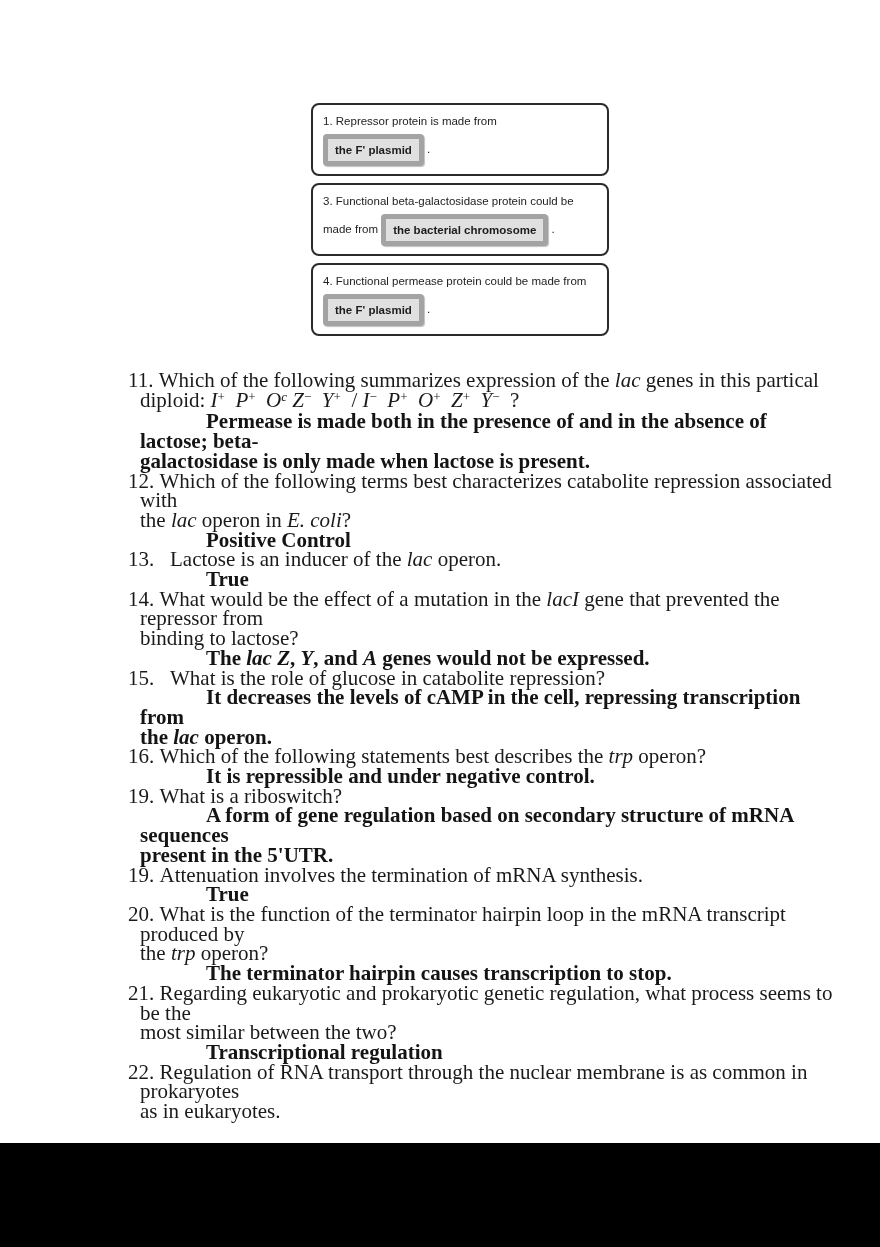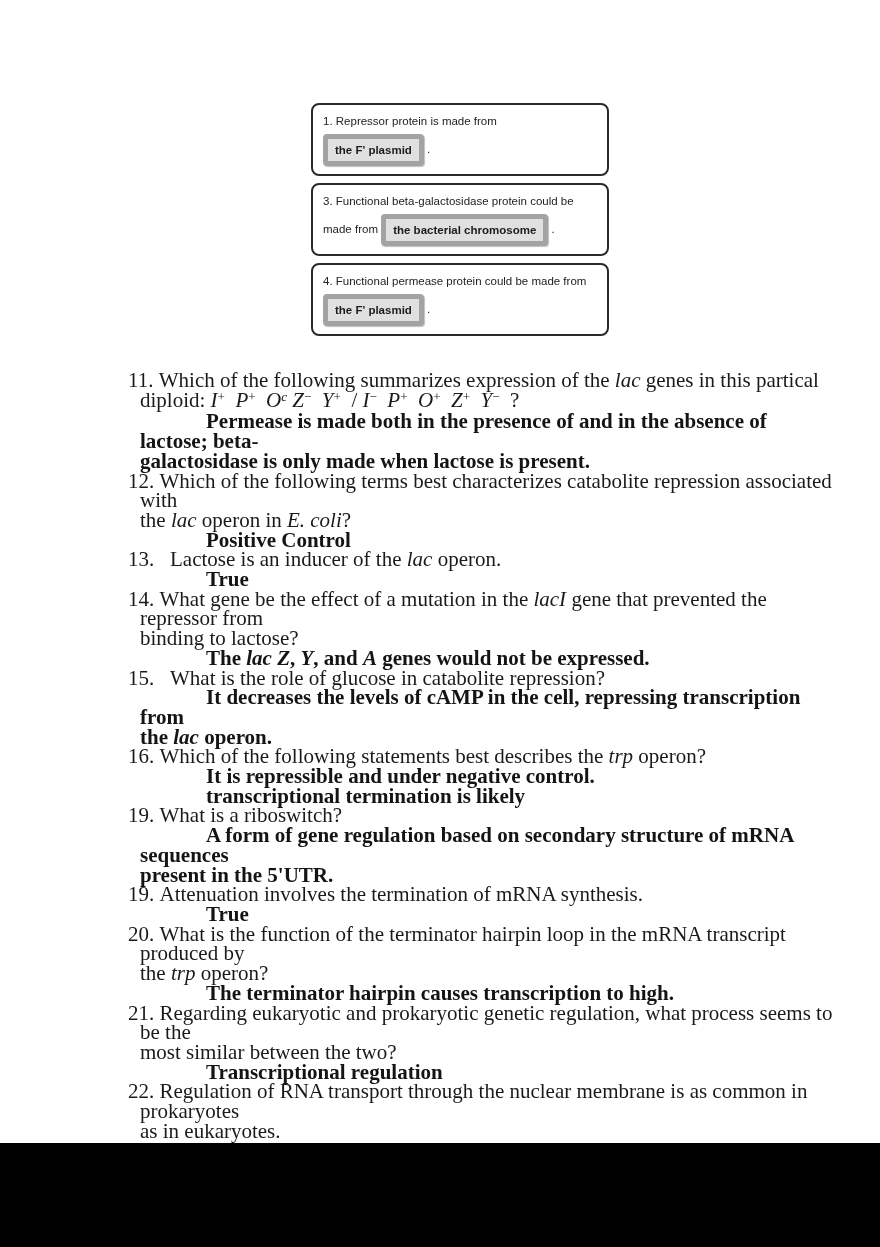--- a/index.html
+++ b/index.html
@@ -55,45 +55,44 @@
       </div>
       <div>
         <p class="q-text"><span>12.</span>&nbsp;<span>Which of the following terms best characterizes catabolite repression associated with</span><br><span>the </span><span class="it">lac</span><span> operon in </span><span class="it">E. coli</span><span>?</span></p>
         <p class="a-text"><span>Positive Control</span></p>
       </div>
       <div>
         <p class="q-text"><span>13.</span>&nbsp;<span>&nbsp;&nbsp;Lactose is an inducer of the </span><span class="it">lac</span><span> operon.</span></p>
         <p class="a-text"><span>True</span></p>
       </div>
       <div>
-        <p class="q-text"><span>14.</span>&nbsp;<span>What gene be the effect of a mutation in the </span><span class="it">lacI</span><span> gene that prevented the repressor from</span><br><span>binding to lactose?</span></p>
+        <p class="q-text"><span>14.</span>&nbsp;<span>What would be the effect of a mutation in the </span><span class="it">lacI</span><span> gene that prevented the repressor from</span><br><span>binding to lactose?</span></p>
         <p class="a-text"><span>The </span><span class="it">lac Z</span><span>, </span><span class="it">Y</span><span>, and </span><span class="it">A</span><span> genes would not be expressed.</span></p>
       </div>
       <div>
         <p class="q-text"><span>15.</span>&nbsp;<span>&nbsp;&nbsp;What is the role of glucose in catabolite repression?</span></p>
         <p class="a-text"><span>It decreases the levels of cAMP in the cell, repressing transcription from</span><br><span>the </span><span class="it">lac</span><span> operon.</span></p>
       </div>
       <div>
         <p class="q-text"><span>16.</span>&nbsp;<span>Which of the following statements best describes the </span><span class="it">trp</span><span> operon?</span></p>
         <p class="a-text"><span>It is repressible and under negative control.</span></p>
       </div>
       <div>
-        <p class="a-text"><span>transcriptional termination is likely</span></p>
       </div>
       <div>
         <p class="q-text"><span>19.</span>&nbsp;<span>What is a riboswitch?</span></p>
         <p class="a-text"><span>A form of gene regulation based on secondary structure of mRNA sequences</span><br><span>present in the 5'UTR.</span></p>
       </div>
       <div>
         <p class="q-text"><span>19.</span>&nbsp;<span>Attenuation involves the termination of mRNA synthesis.</span></p>
         <p class="a-text"><span>True</span></p>
       </div>
       <div>
         <p class="q-text"><span>20.</span>&nbsp;<span>What is the function of the terminator hairpin loop in the mRNA transcript produced by</span><br><span>the </span><span class="it">trp</span><span> operon?</span></p>
-        <p class="a-text"><span>The terminator hairpin causes transcription to high.</span></p>
+        <p class="a-text"><span>The terminator hairpin causes transcription to stop.</span></p>
       </div>
       <div>
         <p class="q-text"><span>21.</span>&nbsp;<span>Regarding eukaryotic and prokaryotic genetic regulation, what process seems to be the</span><br><span>most similar between the two?</span></p>
         <p class="a-text"><span>Transcriptional regulation</span></p>
       </div>
       <div>
         <p class="q-text"><span>22.</span>&nbsp;<span>Regulation of RNA transport through the nuclear membrane is as common in prokaryotes</span><br><span>as in eukaryotes.</span></p>
       </div>
     </div>
   <div class="bottom-bar"></div>

